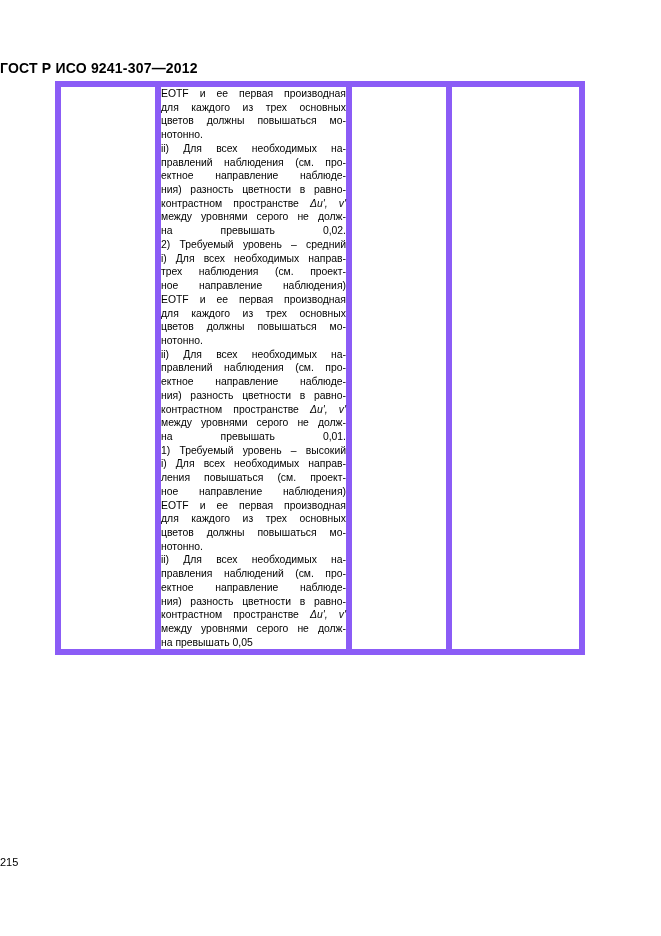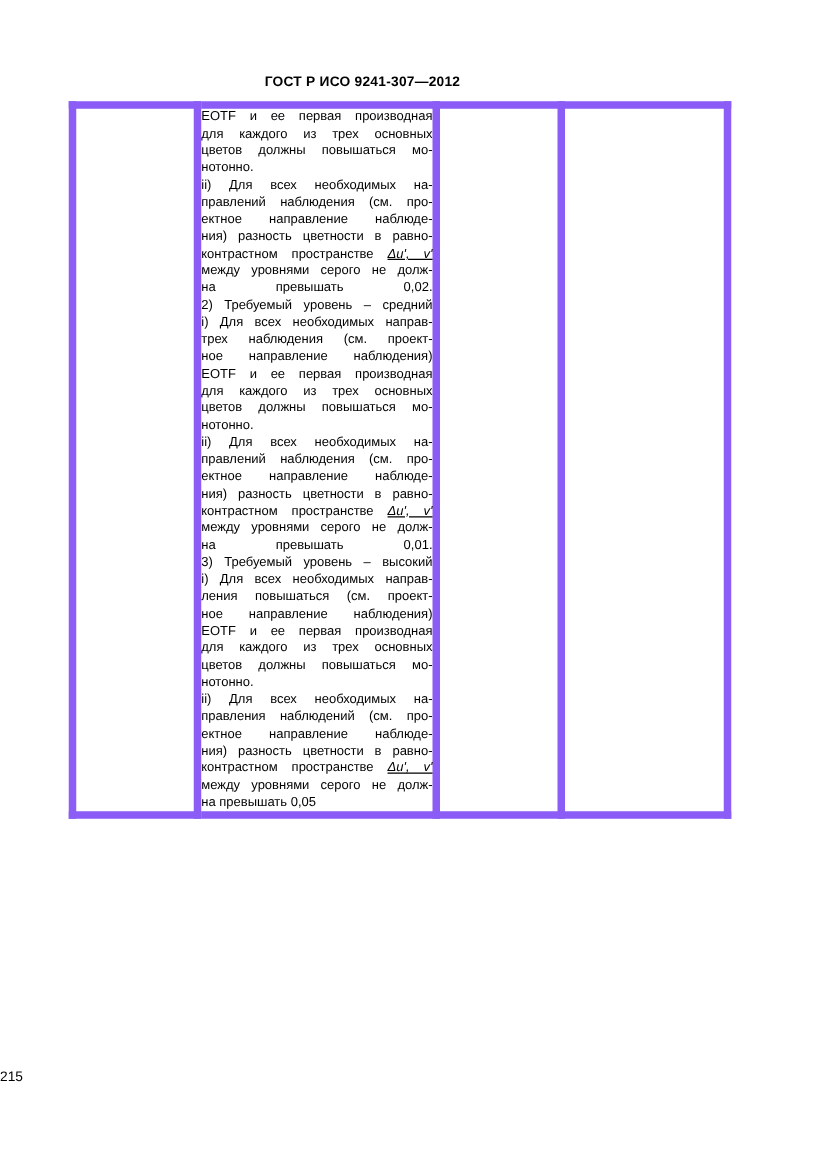--- a/index.html
+++ b/index.html
@@ -15,22 +15,22 @@
     color: #000000;
     overflow: hidden;
   }
 
   
   .page-header {
     position: absolute;
     left: 0;
     top: 60px;
     width: 580px;
-    text-align: center;
-    font-size: 11px;
+    text-align: left;
+    font-size: 14px;
     font-weight: bold;
     letter-spacing: 0.2px;
     white-space: nowrap;
   }
 
   
   .spec-table {
     position: absolute;
     left: 55px;
     top: 81px;
@@ -74,21 +74,20 @@
     display: block;
     text-align: justify;
     text-align-last: justify;
     white-space: pre-wrap;
   }
   .ln.last {
     text-align-last: left;
   }
   .ln i {
     font-style: italic;
-    text-decoration: underline;
   }
 
   
   .folio {
     position: absolute;
     left: 0;
     top: 856px;
     width: 604px;
     text-align: left;
     font-size: 11px;
@@ -131,21 +130,21 @@
             <span class="ln">для каждого из трех основных</span>
             <span class="ln">цветов должны повышаться мо-</span>
             <span class="ln">нотонно.</span>
             <span class="ln">ii) Для всех необходимых на-</span>
             <span class="ln">правлений наблюдения (см. про-</span>
             <span class="ln">ектное направление наблюде-</span>
             <span class="ln">ния) разность цветности в равно-</span>
             <span class="ln">контрастном пространстве <i>Δu', v'</i></span>
             <span class="ln">между уровнями серого не долж-</span>
             <span class="ln">на превышать 0,01.</span>
-            <span class="ln">3) Требуемый уровень – высокий</span>
+            <span class="ln">1) Требуемый уровень – высокий</span>
             <span class="ln">i) Для всех необходимых направ-</span>
             <span class="ln">ления повышаться (см. проект-</span>
             <span class="ln">ное направление наблюдения)</span>
             <span class="ln">EOTF и ее первая производная</span>
             <span class="ln">для каждого из трех основных</span>
             <span class="ln">цветов должны повышаться мо-</span>
             <span class="ln">нотонно.</span>
             <span class="ln">ii) Для всех необходимых на-</span>
             <span class="ln">правления наблюдений (см. про-</span>
             <span class="ln">ектное направление наблюде-</span>

